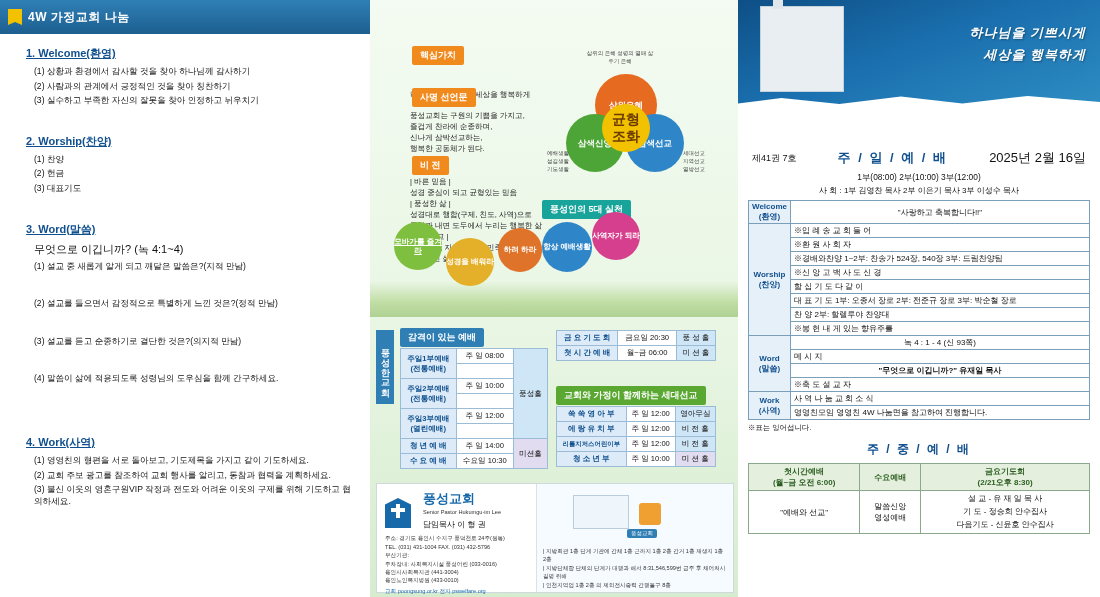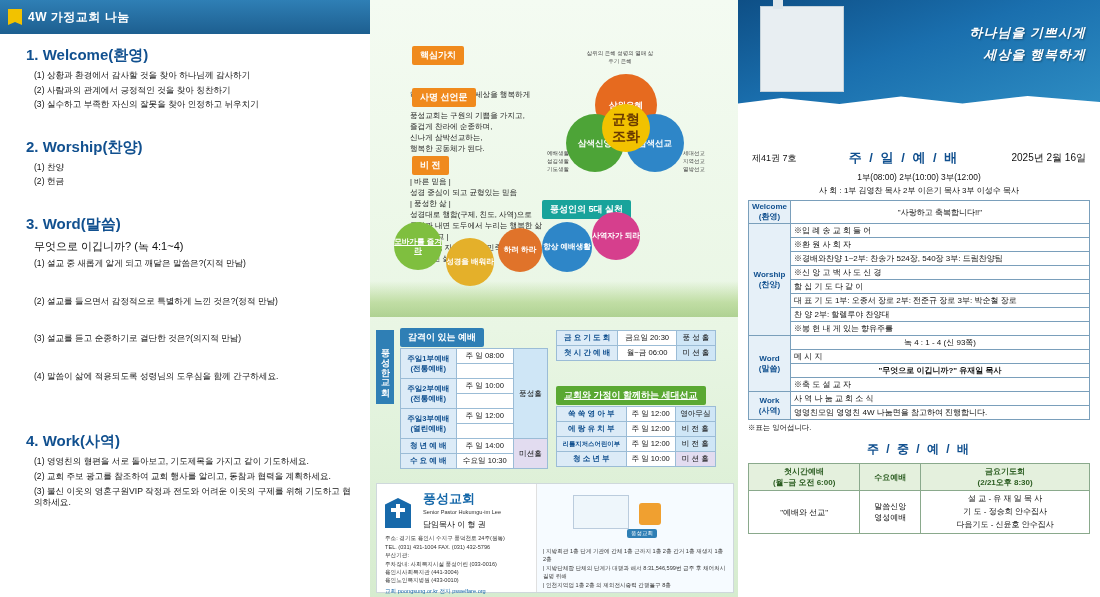--- a/index.html
+++ b/index.html
@@ -20,40 +20,40 @@
     background:linear-gradient(180deg,#2f7fb5 0%,#1d5f90 100%);
     color:#fff; font-size:12px; font-weight:bold;
     display:flex; align-items:center; padding-left:28px;
     letter-spacing:0.5px;
   }
   #left-header::before{
     content:""; position:absolute; left:8px; top:9px; width:14px; height:16px;
     background:#f2c200; clip-path:polygon(0 0,100% 0,100% 100%,50% 82%,0 100%);
   }
   #left-body { position:absolute; left:0; top:34px; width:370px; height:563px; padding:10px 14px 0 26px; }
-  .sec-title { font-size:15px; font-weight:bold; margin:2px 0 5px 0; color:#0a0a0a;}
+  .sec-title { font-size:11px; font-weight:bold; text-decoration:underline; margin:2px 0 5px 0; color:#0a0a0a;}
   .sec-title.blue { color:#11508f; }
   .sec-sub { font-size:11px; margin:2px 0 4px 8px; }
   .li { font-size:8.6px; margin:3px 0 3px 8px; line-height:1.35; }
   .li.wide { margin-bottom:26px; }
   .spacer-md{ height:22px; }
   
   #center-panel {
     position:absolute; left:370px; top:0; width:368px; height:597px;
     background:linear-gradient(180deg,#f4fbf2 0%,#e9f6e4 55%,#d6eccf 100%);
     overflow:hidden;
   }
   #grass { position:absolute; left:0; bottom:280px; width:368px; height:36px;
     background:linear-gradient(180deg,rgba(160,205,120,0) 0%,#9ec96f 60%,#7fb34f 100%); opacity:.55;}
   .tag {
     position:absolute; color:#fff; font-size:9px; font-weight:bold;
     padding:3px 8px; border-radius:2px; white-space:nowrap;
   }
   .tag.orange{ background:#f08a1d; }
-  .tag.green{ background:#5aa832;text-decoration:underline; }
+  .tag.green{ background:#5aa832; }
   .tag.blue{ background:#2f7fb5; }
   .tag.teal{ background:#18a39b; }
   .ctext { position:absolute; font-size:7.6px; line-height:1.45; color:#222; }
   
   .circ { position:absolute; border-radius:50%; display:flex; align-items:center; justify-content:center;
           color:#fff; font-weight:bold; font-size:8.5px; text-align:center; line-height:1.2;}
   .bubble{ position:absolute; border-radius:50%; display:flex; align-items:center; justify-content:center;
            color:#fff; font-weight:bold; font-size:7.6px; text-align:center; line-height:1.25;}
   
   .ctab { position:absolute; border-collapse:collapse; font-size:7.6px; background:#fff; }
@@ -85,21 +85,21 @@
       border:1px solid #c4d2db;}
   #banner-bldg::before{ content:""; position:absolute; left:12px; top:-10px; width:10px; height:12px; background:#dfe7ec;}
   #banner-wave { position:absolute; left:0; bottom:-2px; width:362px; height:34px; background:#ffffff;
       clip-path:polygon(0 60%,12% 44%,28% 62%,45% 40%,62% 60%,80% 38%,100% 56%,100% 100%,0 100%);}
   .banner-text{ position:absolute; right:14px; color:#fff; font-size:13px; font-weight:bold;
       font-style:italic; letter-spacing:1px; text-shadow:1px 1px 2px rgba(0,0,0,.35);}
   #right-body{ position:absolute; left:0; top:115px; width:362px; height:482px; padding:4px 10px 0 10px;margin-top:28px;}
   .issue-row{ display:flex; align-items:center; justify-content:space-between; padding:2px 4px 4px 4px;}
   .issue-no{ font-size:9px; }
   .issue-title{ font-size:13px; font-weight:bold; color:#11508f; letter-spacing:2px;}
-  .issue-date{ font-size:10px; }
+  .issue-date{ font-size:13px; }
   .svc-times{ text-align:center; font-size:8.4px; margin:1px 0 2px 0;}
   .svc-pastors{ text-align:center; font-size:8px; margin-bottom:4px;}
   table.rt { width:100%; border-collapse:collapse; font-size:8px; }
   table.rt td { border:1px solid #7a9fbb; padding:1px 3px; height:14px; }
   td.rowlab { background:#e6f0f8; color:#11508f; font-weight:bold; text-align:center; width:38px; font-size:8px;}
   td.c { text-align:center; }
   td.l { text-align:left; padding-left:6px;}
   .note{ font-size:7.4px; margin-top:3px; }
   .mid-title{ text-align:center; font-size:12px; font-weight:bold; color:#11508f; letter-spacing:2px; margin:8px 0 5px 0;}
   table.wed { width:100%; border-collapse:collapse; font-size:8px;}
@@ -119,20 +119,21 @@
 
     <div class="sec-title blue">1. Welcome(환영)</div>
     <div class="li">(1) 상황과 환경에서 감사할 것을 찾아 하나님께 감사하기</div>
     <div class="li">(2) 사람과의 관계에서 긍정적인 것을 찾아 칭찬하기</div>
     <div class="li">(3) 실수하고 부족한 자신의 잘못을 찾아 인정하고 뉘우치기</div>
 
     <div class="spacer-md"></div>
     <div class="sec-title blue">2. Worship(찬양)</div>
     <div class="li">(1) 찬양</div>
     <div class="li">(2) 헌금</div>
+    <div class="li">(3) 대표기도</div>
 
     <div class="spacer-md"></div>
     <div class="sec-title blue">3. Word(말씀)</div>
     <div class="sec-sub">무엇으로 이깁니까? (녹 4:1~4)</div>
     <div class="li wide">(1) 설교 중 새롭게 알게 되고 깨달은 말씀은?(지적 만남)</div>
     <div class="li wide">(2) 설교를 들으면서 감정적으로 특별하게 느낀 것은?(정적 만남)</div>
     <div class="li wide">(3) 설교를 듣고 순종하기로 결단한 것은?(의지적 만남)</div>
     <div class="li wide">(4) 말씀이 삶에 적용되도록 성령님의 도우심을 함께 간구하세요.</div>
 
     <div class="spacer-md"></div>

